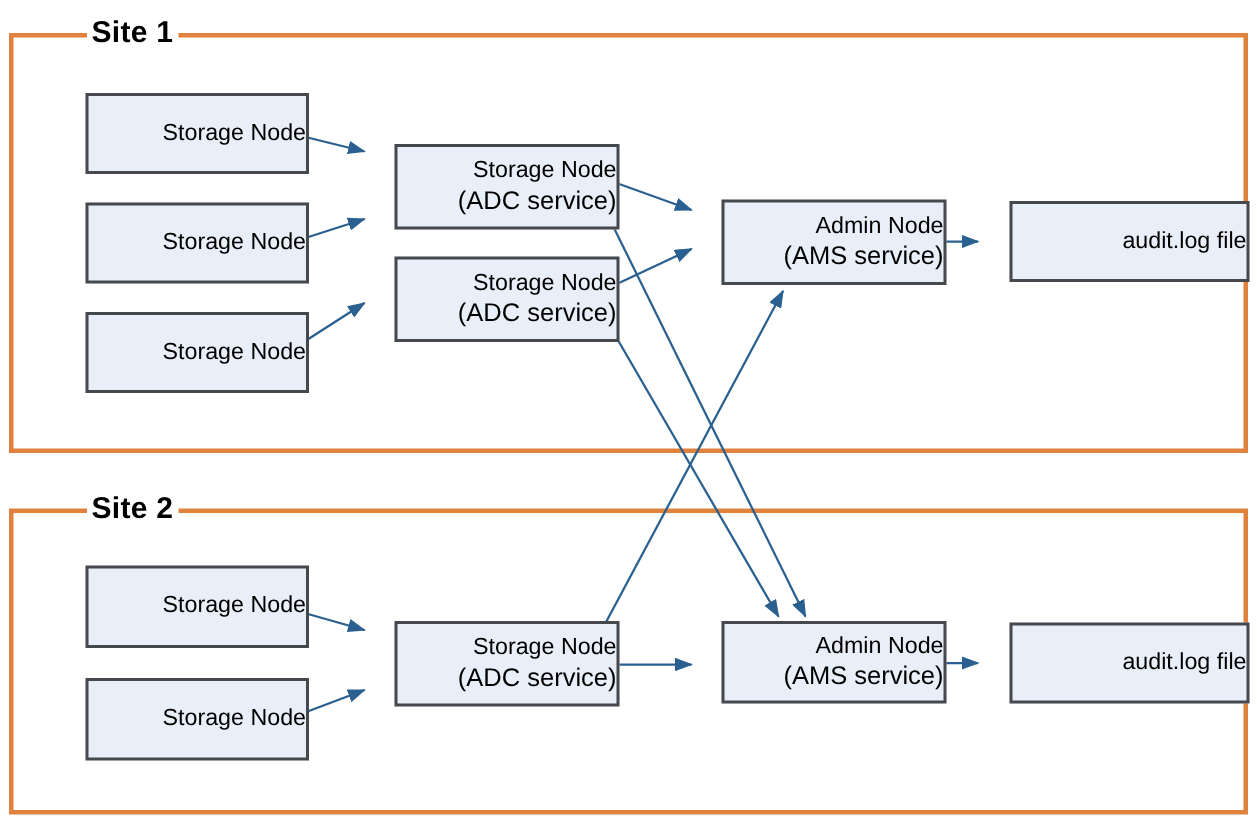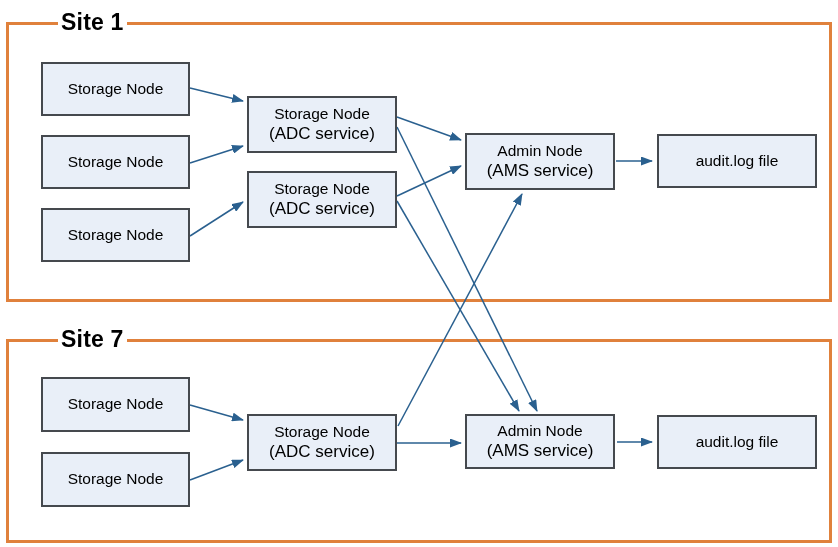--- a/index.html
+++ b/index.html
@@ -14,30 +14,30 @@
     border:3px solid var(--accent-orange,#e0813c);
     background:transparent;
     z-index:0;
   }
   #site1{left:6px;top:22px;width:820px;height:274px}
   #site2{left:6px;top:339px;width:820px;height:198px}
   .site-title{
     position:absolute;top:-14px;left:49px;
     background:#ffffff;
     padding:0 3px;
-    font-size:23px;font-weight:bold;line-height:22px;
+    font-size:20px;font-weight:bold;line-height:22px;
     letter-spacing:.2px;
   }
   #connections{position:absolute;left:0;top:0;z-index:1}
   .node{
     position:absolute;z-index:2;box-sizing:border-box;
     background:var(--box-fill,#e9eff8);
     border:2px solid var(--box-border,#45494e);
-    display:flex;flex-direction:column;align-items:center;justify-content:center;
-    text-align:center;line-height:1.18;
+    display:flex;flex-direction:column;align-items:flex-end;justify-content:center;
+    text-align:center;line-height:1.18;margin-left:16px;
   }
   .node .t1{font-size:15.5px}
   .node .t2{font-size:17px}
   
   #s1-storage1{left:41px;top:62px;width:149px;height:54px}
   #s1-storage2{left:41px;top:135px;width:149px;height:54px}
   #s1-storage3{left:41px;top:208px;width:149px;height:54px}
   #s1-adc1{left:247px;top:96px;width:150px;height:57px}
   #s1-adc2{left:247px;top:171px;width:150px;height:57px}
   #s1-admin{left:465px;top:133px;width:150px;height:57px}
@@ -50,21 +50,21 @@
   #s2-audit{left:657px;top:415px;width:160px;height:54px}
   line{stroke:var(--arrow-blue,#2a608f);stroke-width:1.5}
 </style>
 </head>
 <body>
 
 <div class="site" id="site1">
   <div class="site-title">Site 1</div>
 </div>
 <div class="site" id="site2">
-  <div class="site-title">Site 7</div>
+  <div class="site-title">Site 2</div>
 </div>
 
 <svg id="connections" width="838" height="547">
   <defs>
     <marker id="arrow" markerUnits="userSpaceOnUse" markerWidth="12" markerHeight="9" refX="11" refY="4.5" orient="auto">
       <path d="M0,0 L12,4.5 L0,9 Z" style="fill:var(--arrow-blue,#2a608f)"></path>
     </marker>
   </defs>
   <line x1="190" y1="88" x2="243" y2="101" marker-end="url(#arrow)"></line>
   <line x1="190" y1="163" x2="243" y2="146" marker-end="url(#arrow)"></line>

